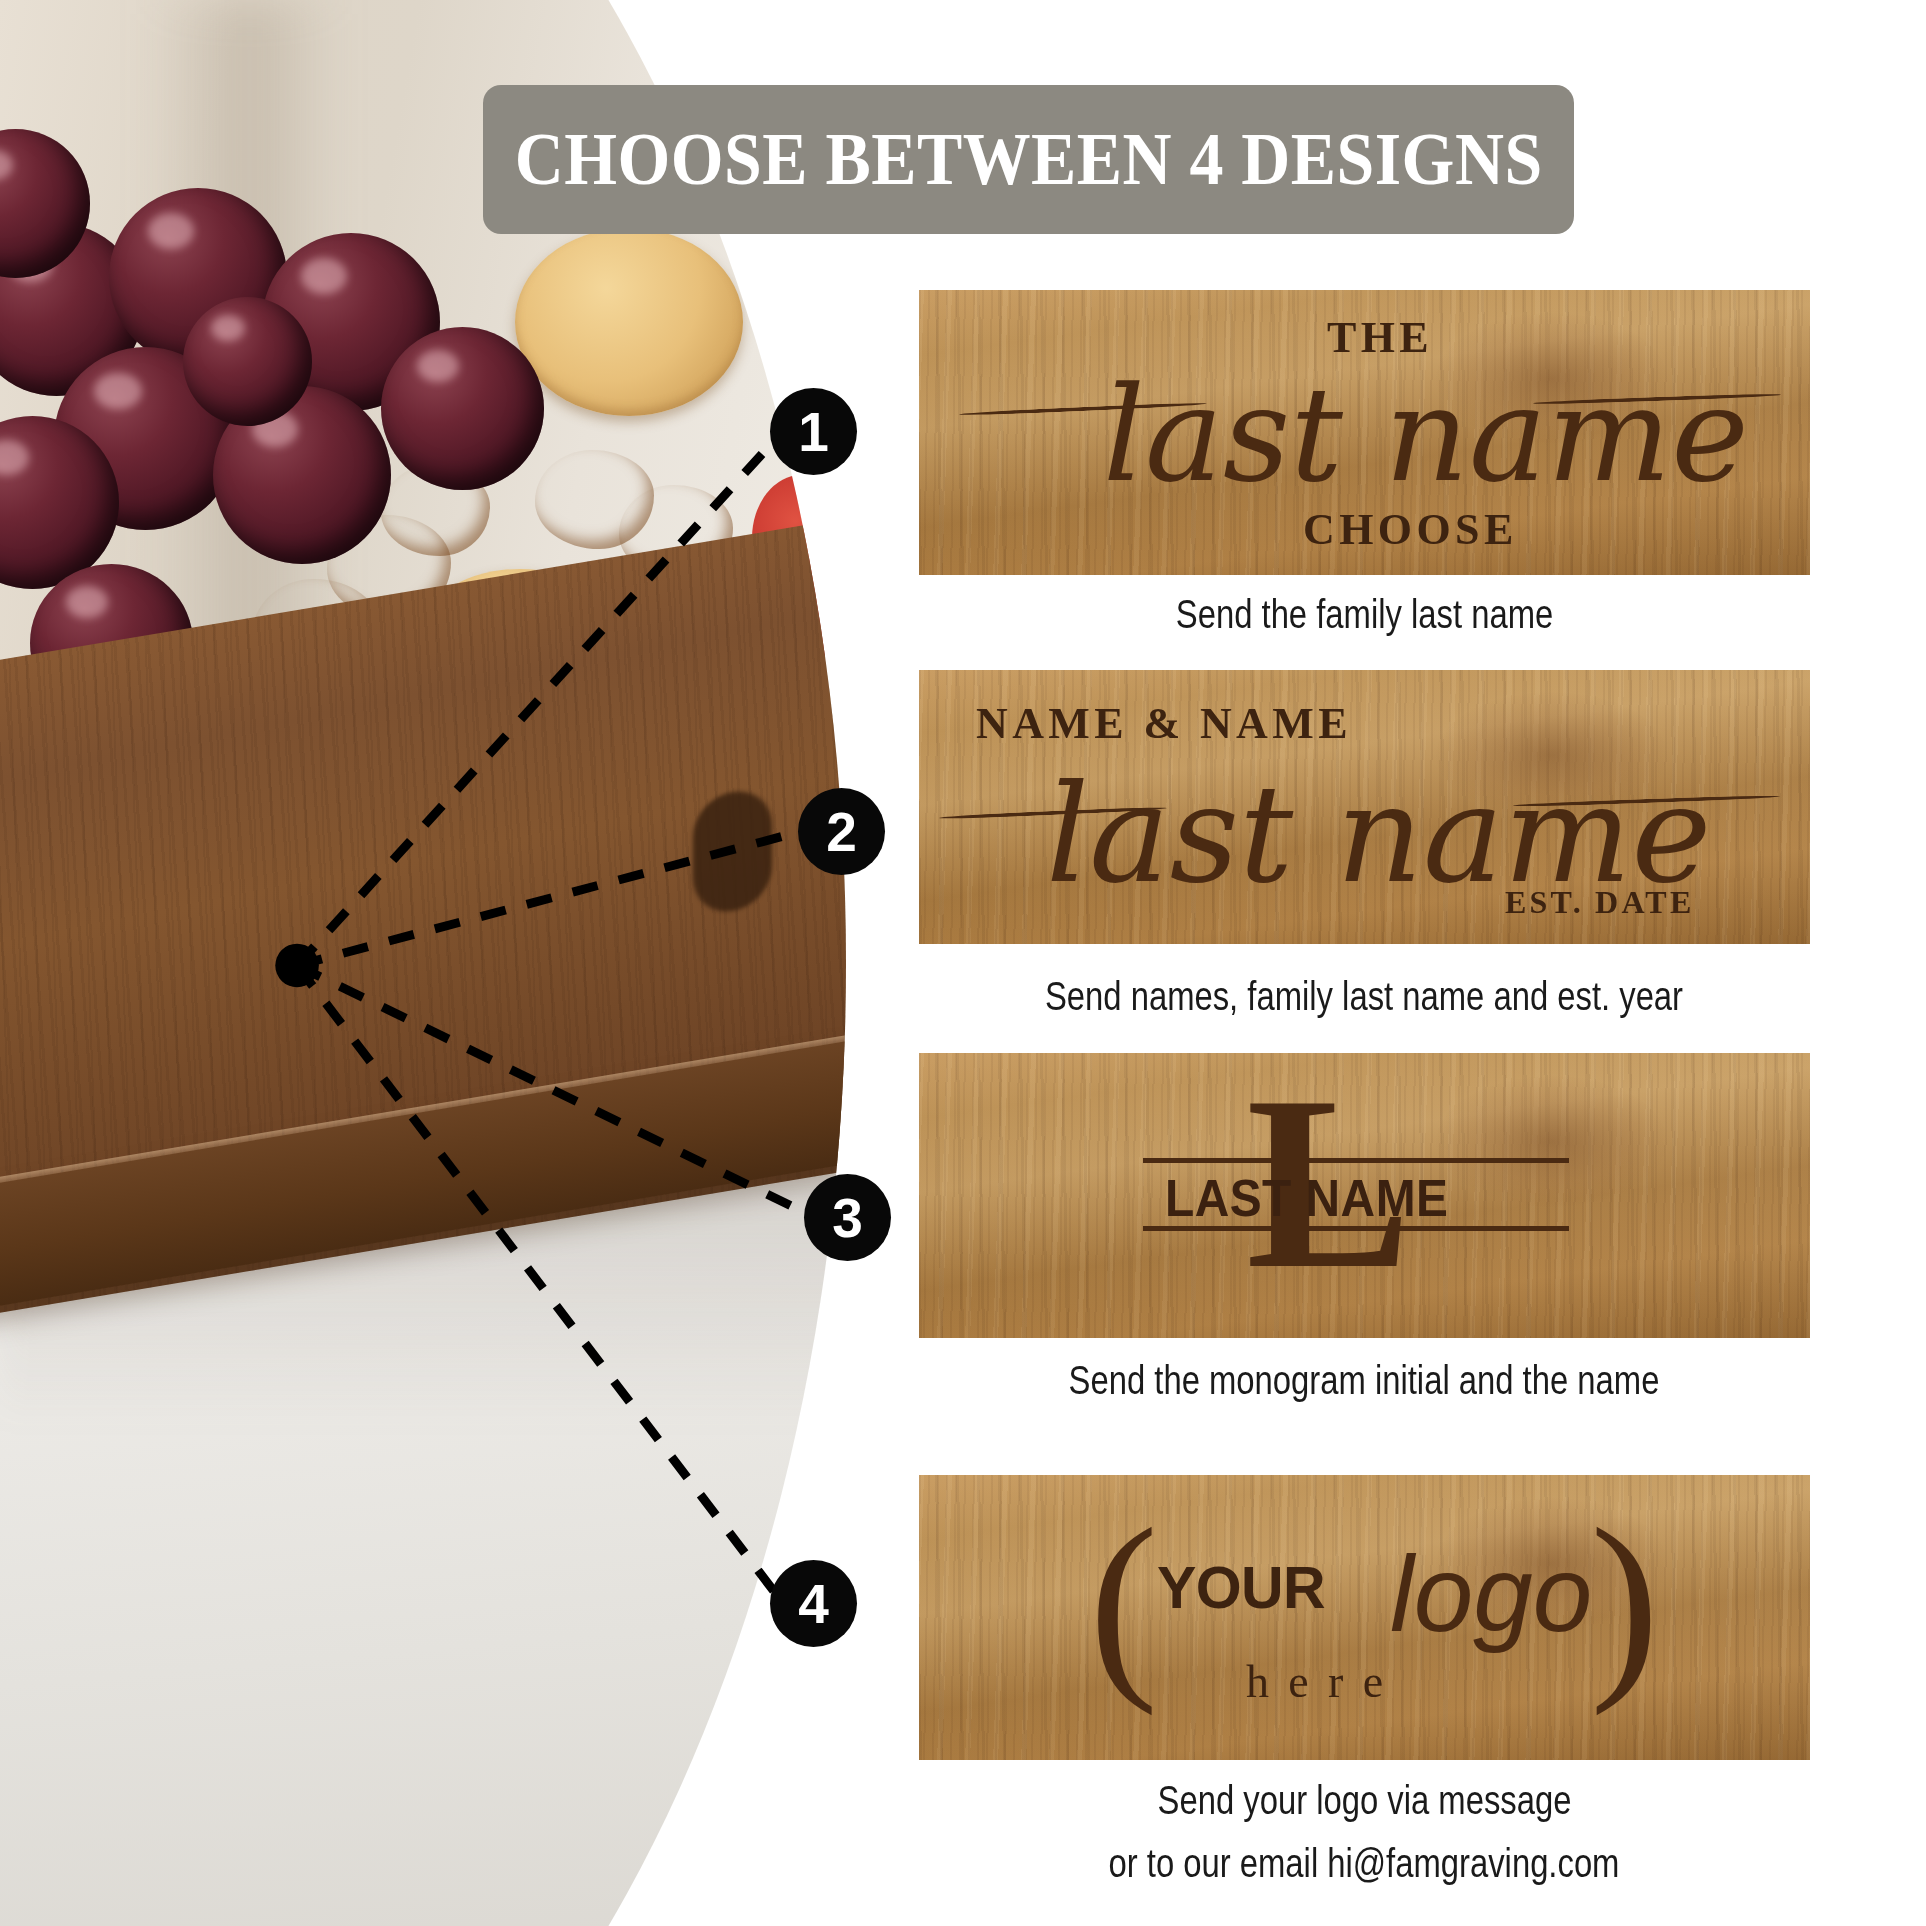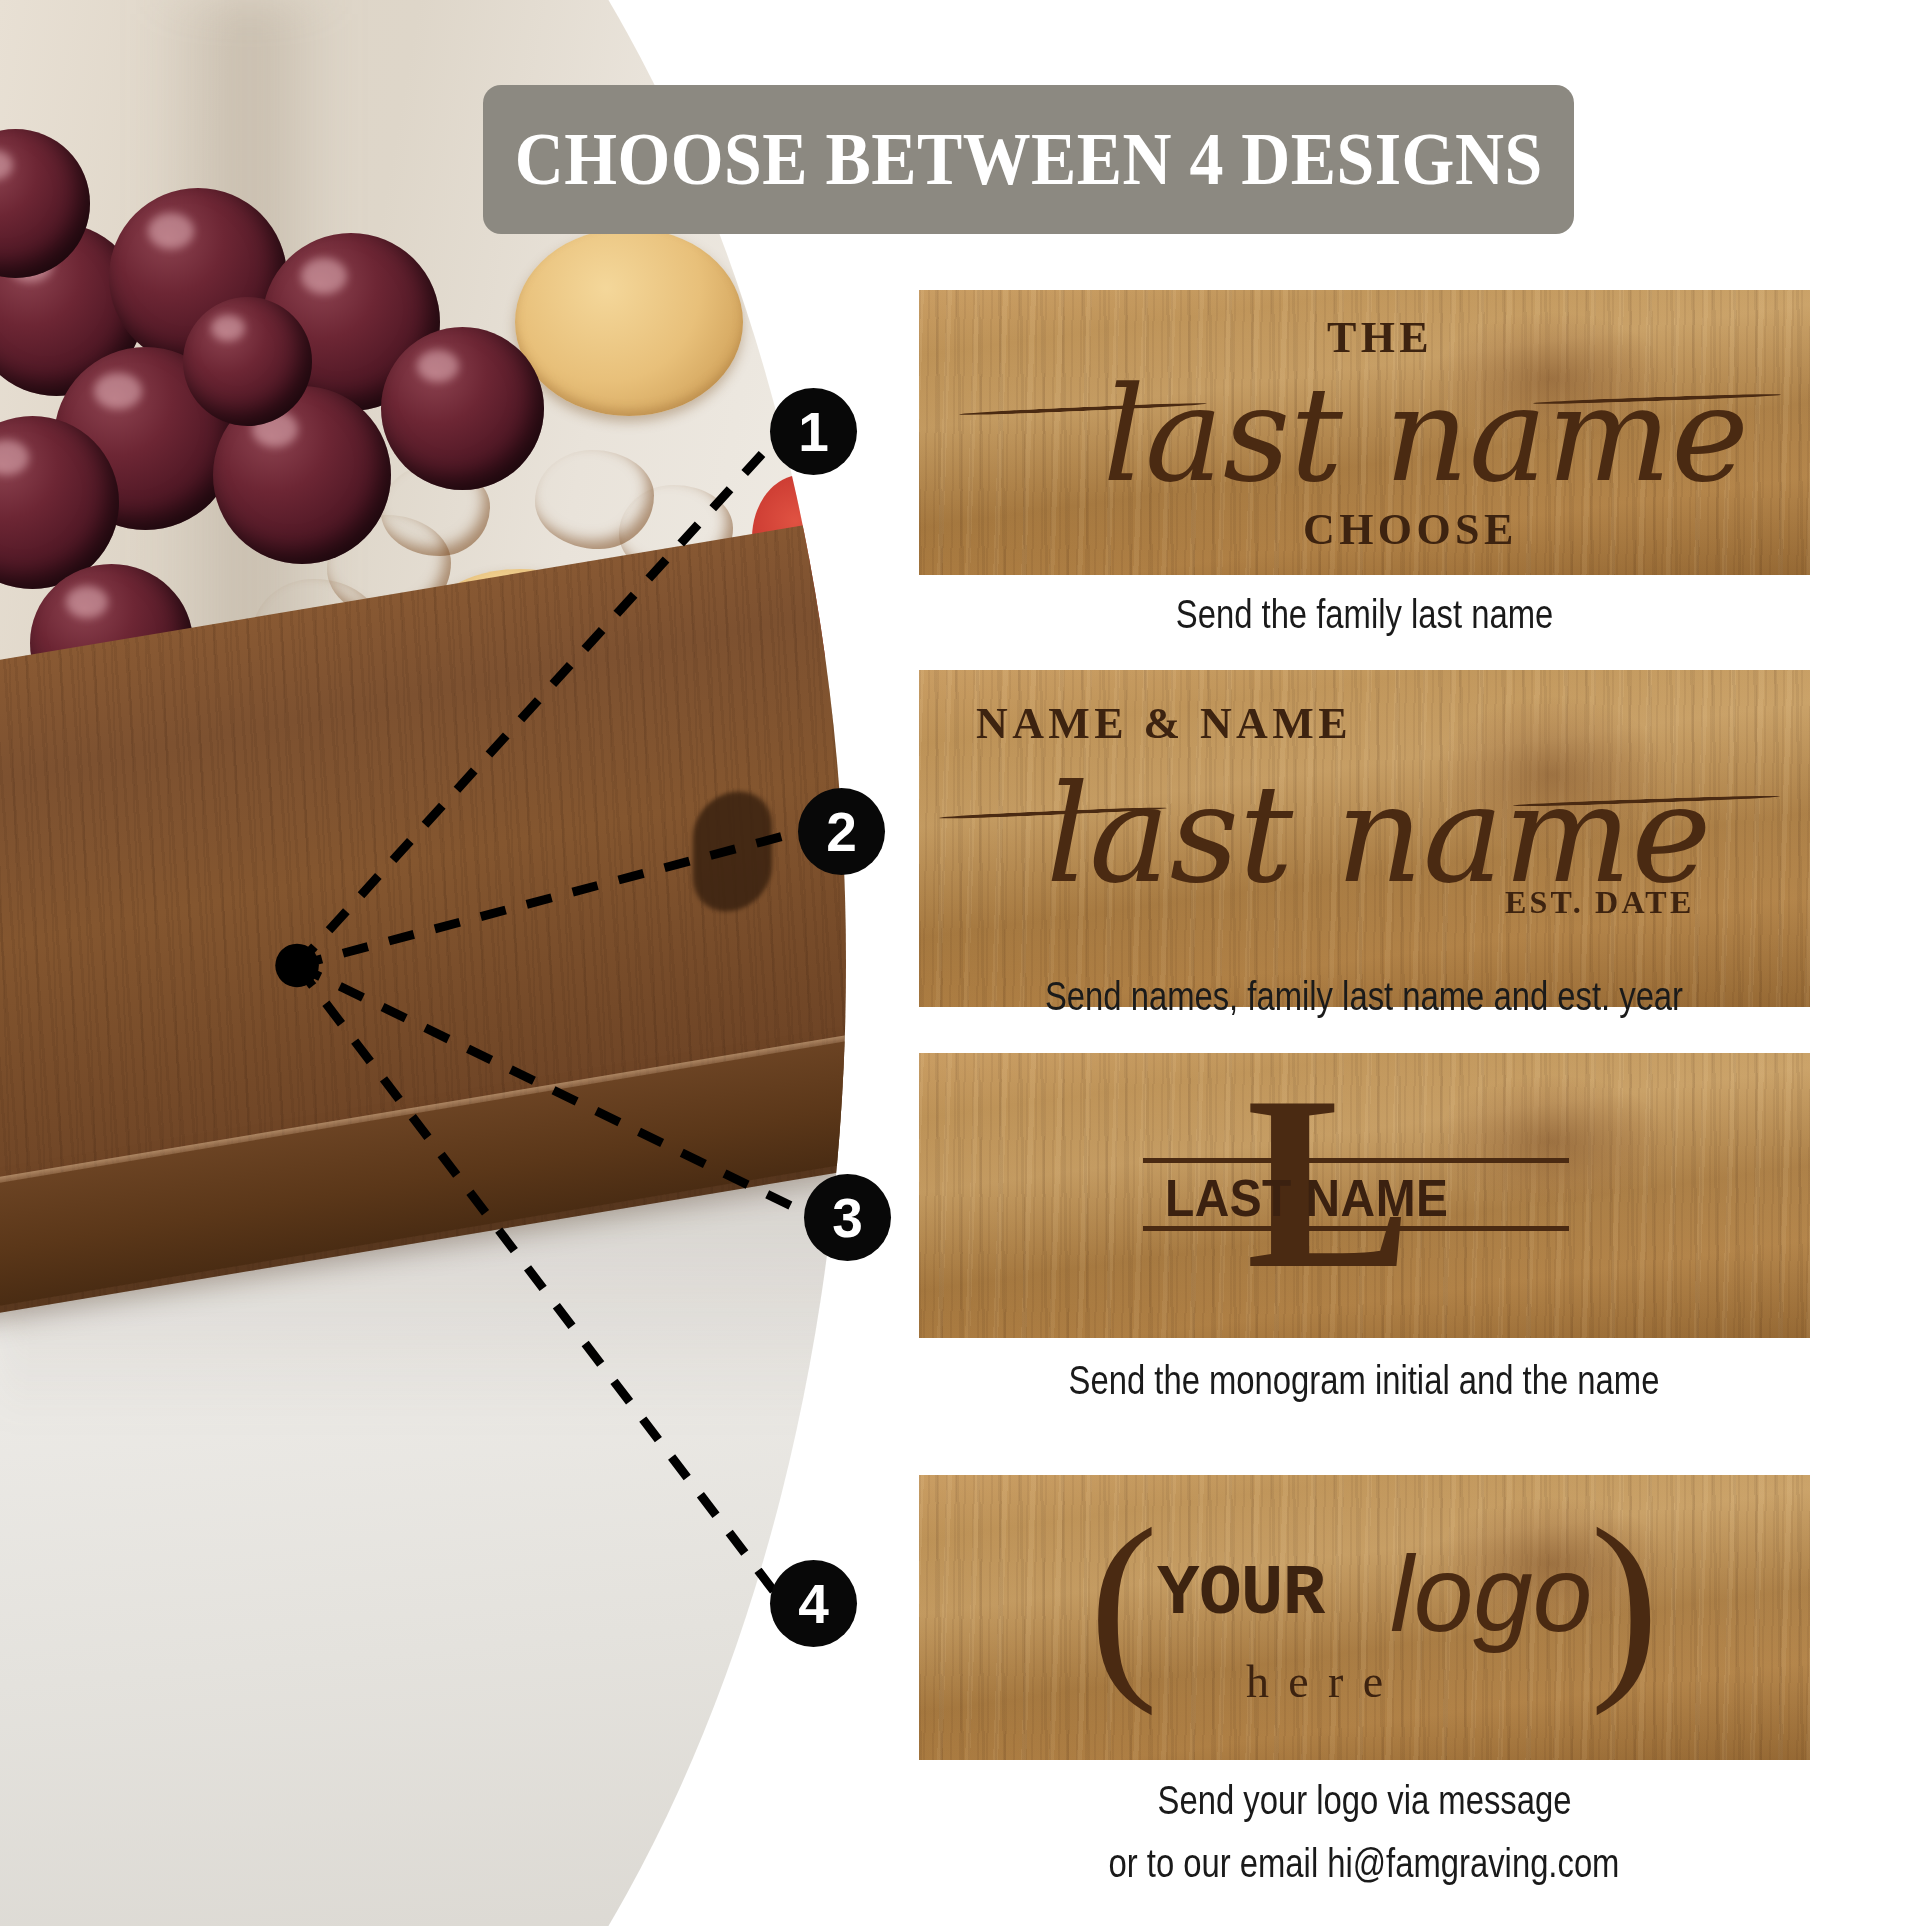--- a/index.html
+++ b/index.html
@@ -105,22 +105,22 @@
   .mono-letter{position:absolute;z-index:3;font-family:"Liberation Serif",serif;
      font-weight:700;font-size:248px;color:#4a2a12;line-height:1;}
   .mono-bar{position:absolute;z-index:4;height:5px;background:#4a2a12;}
   .mono-name{position:absolute;z-index:5;font-family:"Liberation Sans",sans-serif;
      font-weight:700;font-size:52px;color:#3b2110;letter-spacing:.01em;
      transform:scaleX(.92);transform-origin:left center;white-space:nowrap;}
 
   
   .paren{position:absolute;z-index:3;font-family:"Liberation Serif",serif;
      font-size:208px;color:#4a2a12;line-height:1;font-weight:400;}
-  .logo-your{position:absolute;z-index:3;font-family:Liberation Mono, monospace;
-     font-weight:700;font-size:71px;color:#3d2310;letter-spacing:-.01em;}
+  .logo-your{position:absolute;z-index:3;font-family:Liberation Sans, sans-serif;
+     font-weight:700;font-size:59px;color:#3d2310;letter-spacing:-.01em;}
   .logo-script{position:absolute;z-index:3;font-family:Liberation Sans, sans-serif;
      font-style:italic;font-size:107px;color:#4a2a12;}
   .logo-here{position:absolute;z-index:3;font-family:"Liberation Serif",serif;
      font-size:46px;color:#3d2310;letter-spacing:.42em;}
 </style>
 </head>
 <body>
 
 <div id="photo-panel">
   <div id="photo-clip">
@@ -191,21 +191,21 @@
 
 <div class="board-card" style="left:919px;top:290px;width:891px;height:285px;">
   <div class="swash" style="left:40px;top:117px;width:248px;transform:rotate(-2.5deg);"></div>
   <div class="swash" style="left:614px;top:107px;width:248px;transform:rotate(-2deg);"></div>
   <div class="engrave eng-serif" style="left:408px;top:22px;font-size:44px;">THE</div>
   <div class="engrave eng-script" style="left:184px;top:73px;font-size:131px;line-height:1.1;">last name</div>
   <div class="engrave eng-serif" style="left:384px;top:214px;font-size:44px;">CHOOSE</div>
 </div>
 <div class="caption" style="left:919px;top:592px;width:891px;">Send the family last name</div>
 
-<div class="board-card" style="left:919px;top:670px;width:891px;height:337px;">
+<div class="board-card" style="left:919px;top:670px;width:891px;height:274px;">
   <div class="swash" style="left:20px;top:141px;width:228px;transform:rotate(-2.5deg);"></div>
   <div class="swash" style="left:594px;top:129px;width:267px;transform:rotate(-2deg);"></div>
   <div class="engrave eng-serif" style="left:57px;top:28px;font-size:44px;">NAME &amp; NAME</div>
   <div class="engrave eng-script" style="left:127px;top:91px;font-size:135px;line-height:1.1;">last name</div>
   <div class="engrave eng-serif" style="left:586px;top:214px;font-size:32px;">EST. DATE</div>
 </div>
 <div class="caption" style="left:869px;top:974px;width:990px;">Send names, family last name and est. year</div>
 
 <div class="board-card" style="left:919px;top:1053px;width:891px;height:285px;">
   <div class="mono-letter" style="left:327px;top:6px;">L</div>

